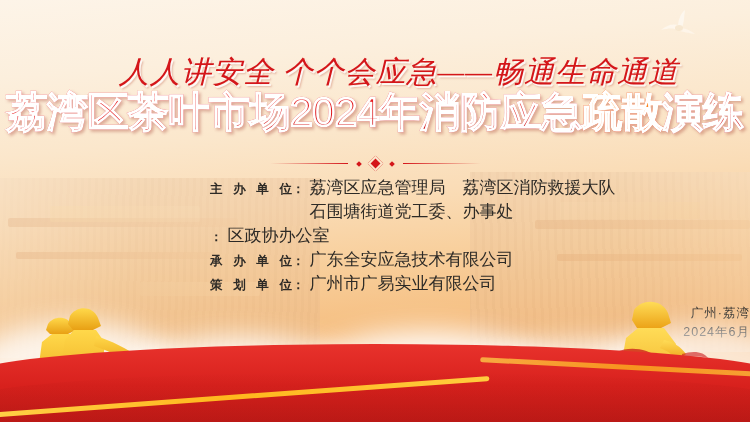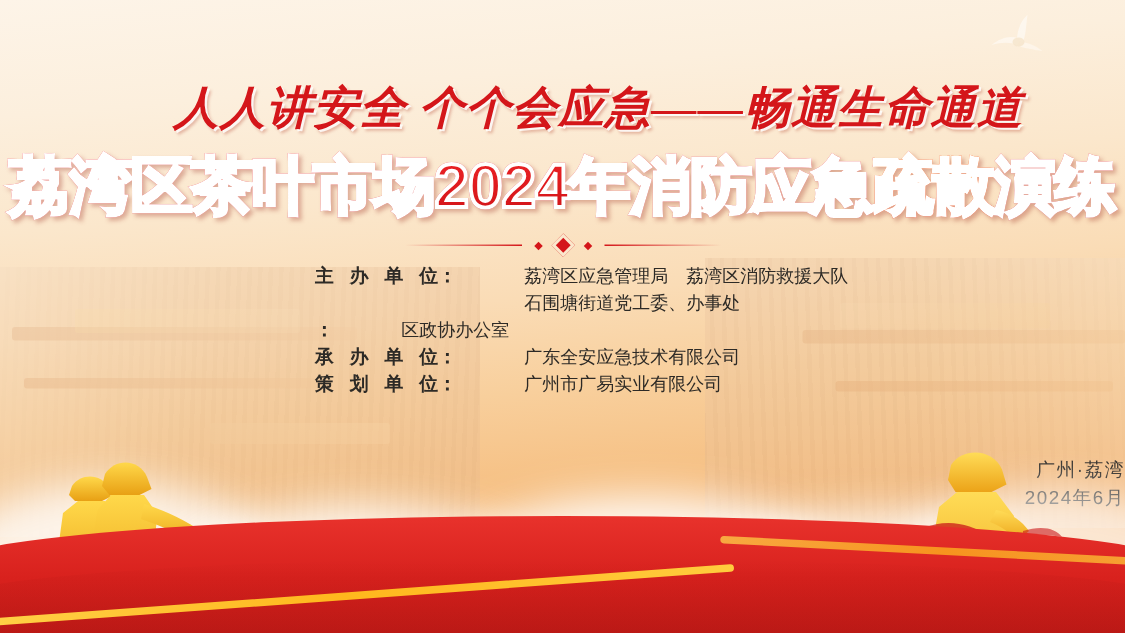--- a/index.html
+++ b/index.html
@@ -31,32 +31,32 @@
   .awning{position:absolute;height:9px;border-radius:2px;
           background:linear-gradient(90deg,rgba(216,120,60,.5),rgba(240,170,110,.35));}
 
   
   .dove{position:absolute;left:650px;top:8px;width:52px;height:34px;opacity:.55;}
 
   
   .slogan{
     position:absolute;left:0;right:0;top:52px;text-align:center;
     font-family:"Liberation Serif","DejaVu Serif",serif;
-    font-size:30px;font-weight:700;font-style:italic;letter-spacing:1px;
+    font-size:30px;font-weight:400;font-style:italic;letter-spacing:1px;
     color:#d4161a;
     text-shadow:1.5px 1.5px 0 rgba(255,255,255,.85),
                 2.5px 2.5px 2px rgba(170,40,20,.28);
     white-space:nowrap;
     padding-left:48px;
   }
 
   
   .main-title{
-    position:absolute;left:0;right:0;top:100px;text-align:center;
-    font-size:41px;font-weight:700;letter-spacing:-0.5px;
+    position:absolute;left:0;right:0;top:88px;text-align:center;
+    font-size:41px;font-weight:400;letter-spacing:-0.5px;
     white-space:nowrap;line-height:1.18;
     background:linear-gradient(178deg,#f0282c 0%,#e31c20 42%,#d4161a 68%,#c01014 100%);
     -webkit-background-clip:text;background-clip:text;color:transparent;
     -webkit-text-stroke:2.6px #fff;
     paint-order:stroke fill;
     filter:drop-shadow(2px 2px 1.5px rgba(150,30,20,.3));
   }
   .main-title .hl{
     background:linear-gradient(178deg,#ffa227 0%,#fb7a1e 55%,#f4561c 100%);
     -webkit-background-clip:text;background-clip:text;color:transparent;
@@ -77,21 +77,21 @@
   .org{
     position:absolute;left:0;right:0;top:176px;
     display:flex;flex-direction:column;align-items:center;gap:1px;
   }
   .org-row{display:flex;align-items:baseline;width:330px;}
   .org-label{
     width:82px;text-align:justify;text-align-last:justify;
     font-size:12.5px;font-weight:700;color:#2d2a26;flex:none;
   }
   .org-colon{font-size:12.5px;font-weight:700;color:#2d2a26;margin-right:5px;}
-  .org-value{font-size:12px;color:#2d2a26;white-space:nowrap;margin-left:40px;}
+  .org-value{font-size:17px;color:#2d2a26;white-space:nowrap;}
   .org-row.cont .org-label,.org-row.cont .org-colon{visibility:hidden;}
 
   
   .footer{
     position:absolute;left:0;right:0;top:304px;text-align:right;
     color:#35312c;
   }
   .footer div{font-size:12.5px;line-height:1.55;letter-spacing:1px;}
 
   

